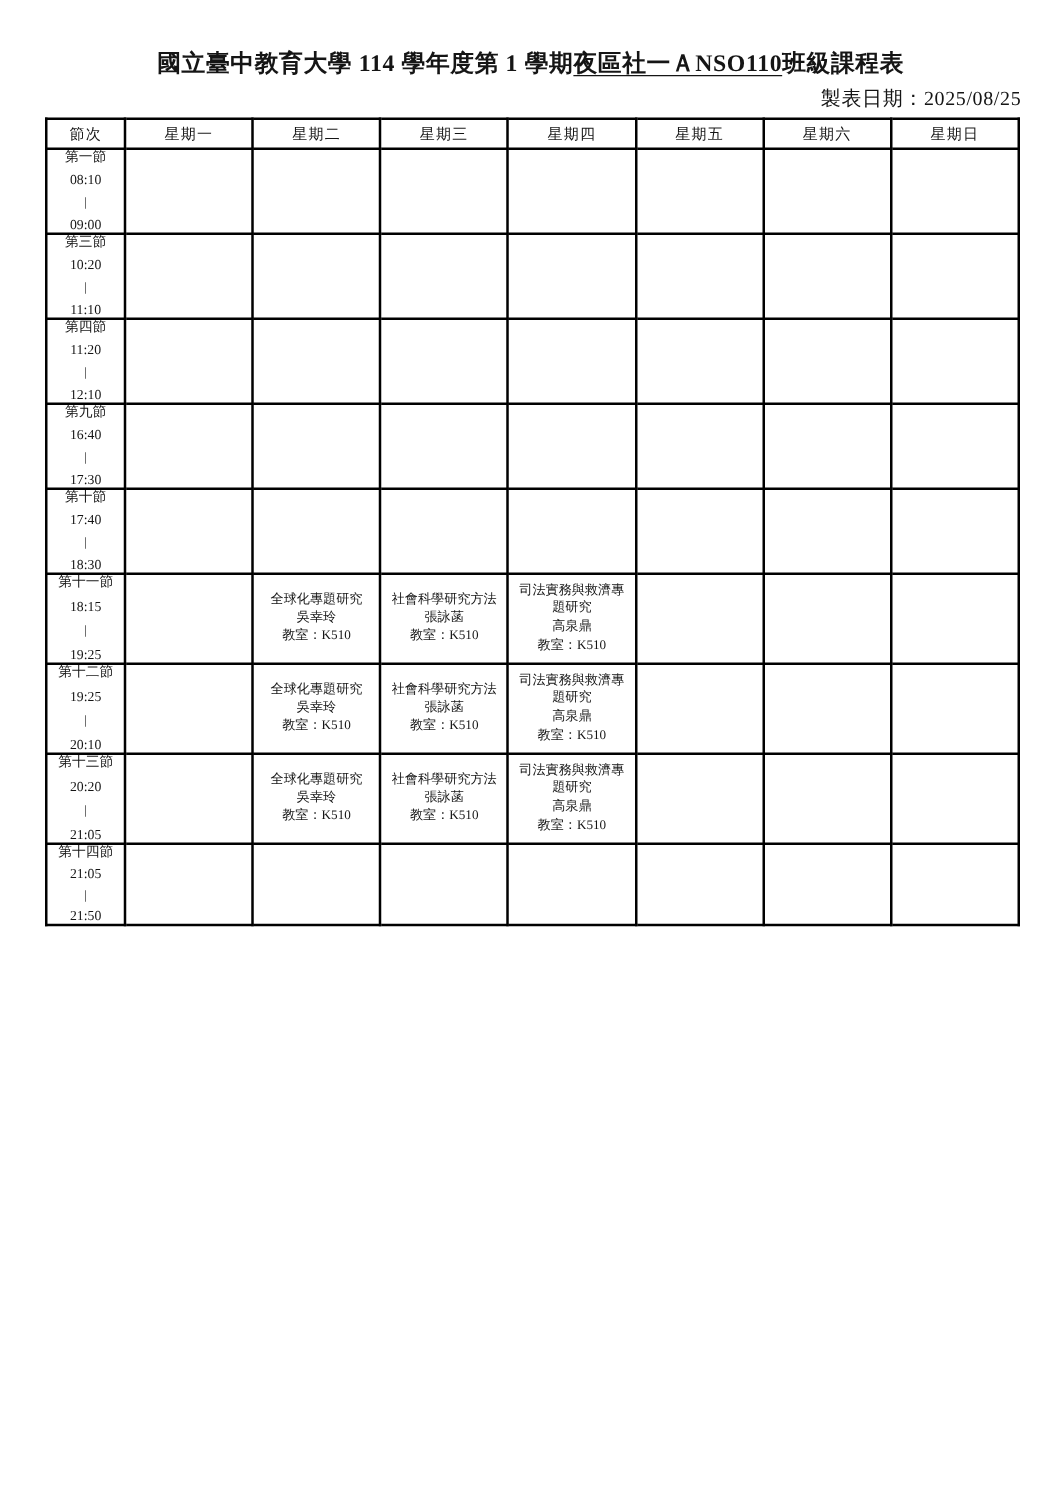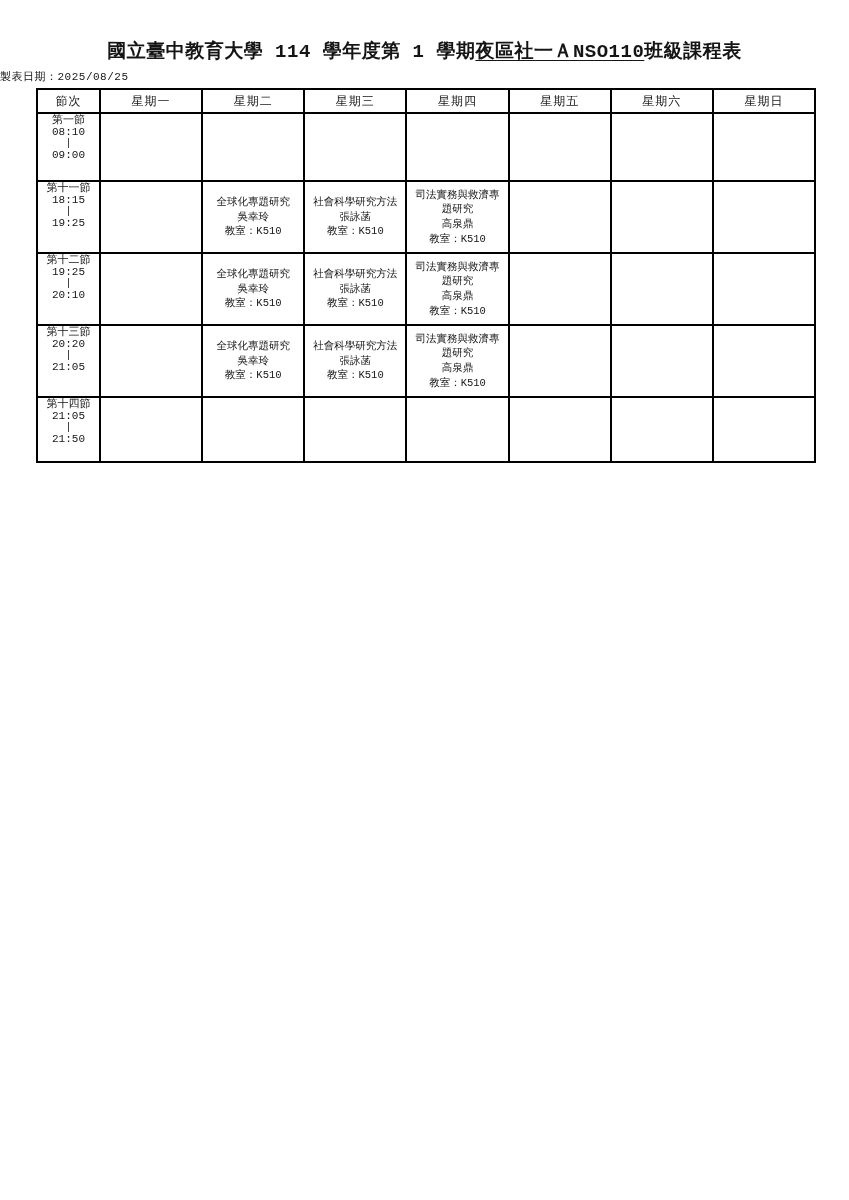--- a/index.html
+++ b/index.html
@@ -6,41 +6,41 @@
     margin: 0;
     padding: 0;
     background: #ffffff;
   }
   .page {
     position: relative;
     width: 849px;
     height: 1200px;
     background: #ffffff;
     color: #151515;
-    font-family: Liberation Mono, monospace;
+    font-family: Liberation Serif, serif;
     overflow: hidden;
   }
   .title {
     margin: 0;
     padding-top: 38px;
     text-align: center;
     font-size: 19px;
     font-weight: 700;
     letter-spacing: 0.5px;
     white-space: nowrap;
   }
   .title .u {
     text-decoration: underline;
     text-underline-offset: 3px;
   }
   .date-line {
     margin-top: 5px;
     padding-right: 32px;
-    text-align: left;
-    font-size: 11px;
+    text-align: right;
+    font-size: 16px;
     letter-spacing: 0.5px;
   }
   table.schedule {
     border-collapse: collapse;
     table-layout: fixed;
     margin: 4px 0 0 36px;
     width: 780px;
   }
   table.schedule th,
   table.schedule td {
@@ -58,21 +58,21 @@
     font-weight: 400;
     letter-spacing: 1px;
     margin-top: 36px;
   }
   tr.p-row  td { height: 66px; }
   tr.r-tall td { height: 70px; }
   tr.r-short td { height: 63px; }
   .period-cell .stack {
     display: flex;
     flex-direction: column;
-    justify-content: flex-start;
+    justify-content: space-between;
     align-items: center;
     height: 100%;
     font-size: 11px;
     line-height: 1.1;
   }
   .period-cell .sep { font-size: 10px; }
   .course-cell .stack {
     display: flex;
     flex-direction: column;
     justify-content: center;
@@ -128,20 +128,88 @@
             </div>
           </td>
           <td></td>
           <td></td>
           <td></td>
           <td></td>
           <td></td>
           <td></td>
           <td></td>
         </tr>
+        <tr class="p-row">
+          <td class="period-cell">
+            <div class="stack">
+              <div>第三節</div>
+              <div>10:20</div>
+              <div class="sep">|</div>
+              <div>11:10</div>
+            </div>
+          </td>
+          <td></td>
+          <td></td>
+          <td></td>
+          <td></td>
+          <td></td>
+          <td></td>
+          <td></td>
+        </tr>
+        <tr class="p-row">
+          <td class="period-cell">
+            <div class="stack">
+              <div>第四節</div>
+              <div>11:20</div>
+              <div class="sep">|</div>
+              <div>12:10</div>
+            </div>
+          </td>
+          <td></td>
+          <td></td>
+          <td></td>
+          <td></td>
+          <td></td>
+          <td></td>
+          <td></td>
+        </tr>
+        <tr class="p-row">
+          <td class="period-cell">
+            <div class="stack">
+              <div>第九節</div>
+              <div>16:40</div>
+              <div class="sep">|</div>
+              <div>17:30</div>
+            </div>
+          </td>
+          <td></td>
+          <td></td>
+          <td></td>
+          <td></td>
+          <td></td>
+          <td></td>
+          <td></td>
+        </tr>
+        <tr class="p-row">
+          <td class="period-cell">
+            <div class="stack">
+              <div>第十節</div>
+              <div>17:40</div>
+              <div class="sep">|</div>
+              <div>18:30</div>
+            </div>
+          </td>
+          <td></td>
+          <td></td>
+          <td></td>
+          <td></td>
+          <td></td>
+          <td></td>
+          <td></td>
+        </tr>
         <tr class="p-row r-tall">
           <td class="period-cell">
             <div class="stack">
               <div>第十一節</div>
               <div>18:15</div>
               <div class="sep">|</div>
               <div>19:25</div>
             </div>
           </td>
           <td></td>

